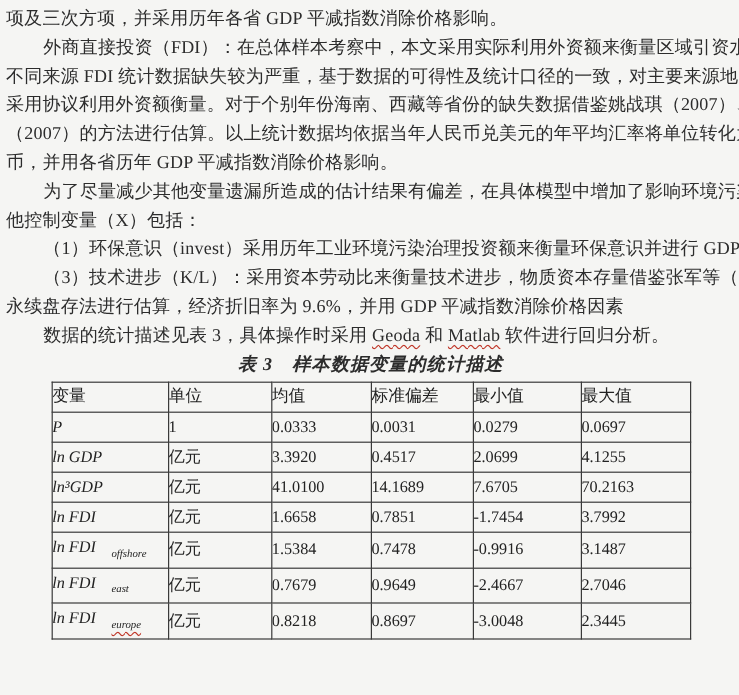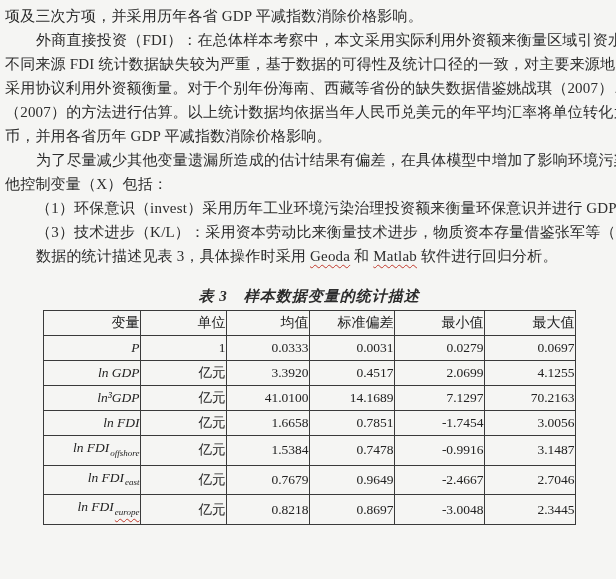--- a/index.html
+++ b/index.html
@@ -33,70 +33,71 @@
     text-decoration-thickness: 1px;
     text-underline-offset: 3px;
   }
   .table-title {
     text-align: center;
     font-weight: bold;
     font-style: italic;
     font-size: 15px;
     height: 21px;
     line-height: 21px;
-    margin-top: 18px;
+    margin-top: 2px;
     letter-spacing: 1px;
   }
   table.stats {
     border-collapse: collapse;
     table-layout: fixed;
     width: 532px;
     margin: 3px auto 0 auto;
   }
   table.stats col.c1 { width: 97px; }
   table.stats col.c2 { width: 86px; }
   table.stats col.c3 { width: 83px; }
   table.stats col.c4 { width: 85px; }
   table.stats col.c5 { width: 90px; }
   table.stats col.c6 { width: 91px; }
   table.stats th, table.stats td {
     border: 1px solid #3a3a3a;
-    text-align: right;
+    text-align: left;
     vertical-align: middle;
     height: 24px;
     padding: 0;
     font-weight: normal;
     font-size: 13.5px;
     color: #222;
     overflow: hidden;
   }
   table.stats th { font-size: 14px; }
   .var { font-style: italic; }
   .var-sub {
     font-style: italic;
     font-size: 9px;
     vertical-align: sub;
-    margin-left: 1px;
+    margin-left: 13px;
   }
 </style>
 </head>
 <body>
 
 <div class="page">
 
   <div class="line">项及三次方项，并采用历年各省 GDP 平减指数消除价格影响。</div>
   <div class="line indent">外商直接投资（FDI）：在总体样本考察中，本文采用实际利用外资额来衡量区域引资水平。但</div>
   <div class="line">不同来源 FDI 统计数据缺失较为严重，基于数据的可得性及统计口径的一致，对主要来源地的外资</div>
   <div class="line">采用协议利用外资额衡量。对于个别年份海南、西藏等省份的缺失数据借鉴姚战琪（2007）、王立文</div>
   <div class="line">（2007）的方法进行估算。以上统计数据均依据当年人民币兑美元的年平均汇率将单位转化为人民</div>
   <div class="line">币，并用各省历年 GDP 平减指数消除价格影响。</div>
   <div class="line indent">为了尽量减少其他变量遗漏所造成的估计结果有偏差，在具体模型中增加了影响环境污染的其</div>
   <div class="line">他控制变量（X）包括：</div>
   <div class="line indent">（1）环保意识（invest）采用历年工业环境污染治理投资额来衡量环保意识并进行 GDP 平减。</div>
   <div class="line indent">（3）技术进步（K/L）：采用资本劳动比来衡量技术进步，物质资本存量借鉴张军等（2004）采用</div>
+  <div class="line">永续盘存法进行估算，经济折旧率为 9.6%，并用 GDP 平减指数消除价格因素</div>
 
   <div class="line indent">
     <span>数据的统计描述见表 3，具体操作时采用 </span><span class="misspell">Geoda</span><span> 和 </span><span class="misspell">Matlab</span><span> 软件进行回归分析。</span>
   </div>
 
   <div class="table-title">表 3　样本数据变量的统计描述</div>
 
   <table class="stats">
     <colgroup>
       <col class="c1">
@@ -129,30 +130,30 @@
       <td>3.3920</td>
       <td>0.4517</td>
       <td>2.0699</td>
       <td>4.1255</td>
     </tr>
     <tr>
       <td><span class="var">ln³GDP</span></td>
       <td>亿元</td>
       <td>41.0100</td>
       <td>14.1689</td>
-      <td>7.1297</td>
+      <td>7.6705</td>
       <td>70.2163</td>
     </tr>
     <tr>
       <td><span class="var">ln FDI</span></td>
       <td>亿元</td>
       <td>1.6658</td>
       <td>0.7851</td>
       <td>-1.7454</td>
-      <td>3.0056</td>
+      <td>3.7992</td>
     </tr>
     <tr>
       <td><span class="var">ln FDI</span><span class="var-sub">offshore</span></td>
       <td>亿元</td>
       <td>1.5384</td>
       <td>0.7478</td>
       <td>-0.9916</td>
       <td>3.1487</td>
     </tr>
     <tr>

